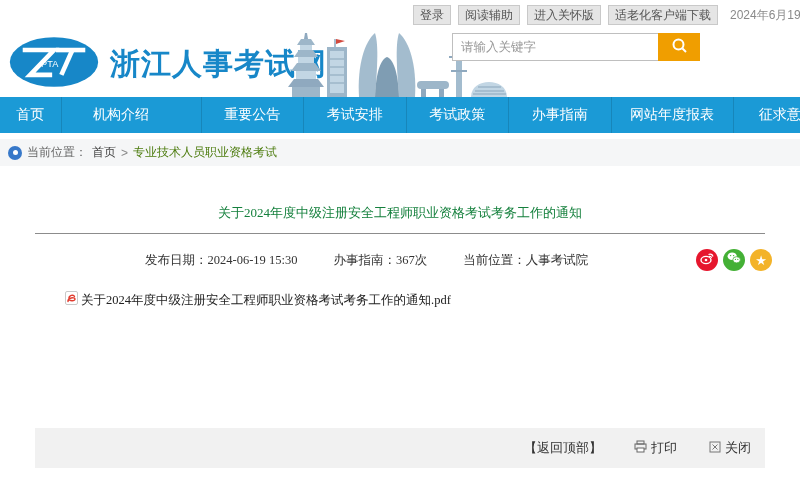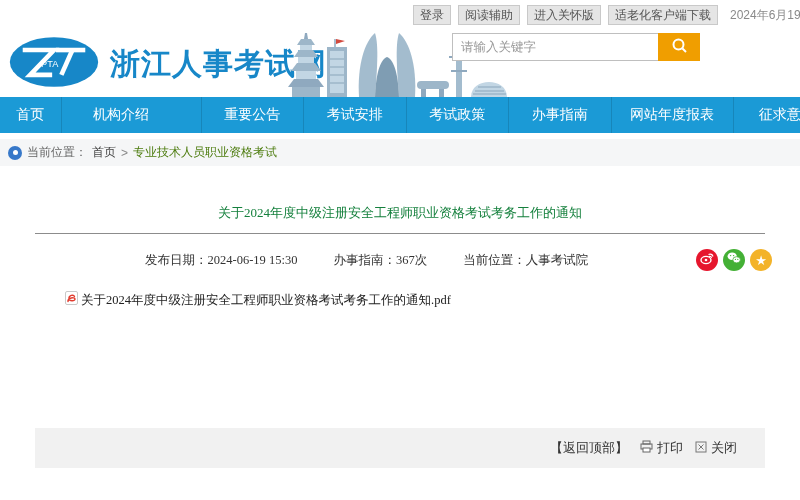--- a/index.html
+++ b/index.html
@@ -48,21 +48,21 @@
   .meta-row{position:absolute;top:246px;left:35px;width:737px;height:28px;display:flex;align-items:center;}
   .meta-items{display:flex;gap:36px;margin-left:110px;font-size:12.5px;color:#333;}
   .meta-item span{color:#333;}
   .share-icons{margin-left:auto;display:flex;gap:5px;}
   .share-icon{width:22px;height:22px;border-radius:50%;display:flex;align-items:center;justify-content:center;color:#fff;cursor:pointer;}
   .share-weibo{background:var(--weibo-red,#e6162d);}
   .share-wechat{background:var(--wechat-green,#44b035);}
   .share-qzone{background:var(--qzone-yellow,#f3b329);font-size:13px;line-height:1;}
   .attachment{position:absolute;top:291px;left:28px;display:flex;align-items:center;gap:3px;font-size:12.5px;color:#222;cursor:pointer;padding-left:37px;}
   
-  .footer-bar{position:absolute;top:428px;left:35px;width:730px;height:40px;background:#f1f1f1;display:flex;align-items:center;justify-content:flex-end;gap:12px;padding-right:28px;box-sizing:border-box;font-size:13px;color:#333;}
+  .footer-bar{position:absolute;top:428px;left:35px;width:730px;height:40px;background:#f1f1f1;display:flex;align-items:center;justify-content:flex-end;gap:32px;padding-right:14px;box-sizing:border-box;font-size:13px;color:#333;}
   .footer-action{display:flex;align-items:center;gap:4px;cursor:pointer;color:#333;}
 </style>
 </head>
 <body>
 
 <div class="topbar">
   <div class="topbar-inner">
     <span class="topbar-link">登录</span>
     <span class="topbar-link">阅读辅助</span>
     <span class="topbar-link">进入关怀版</span>

